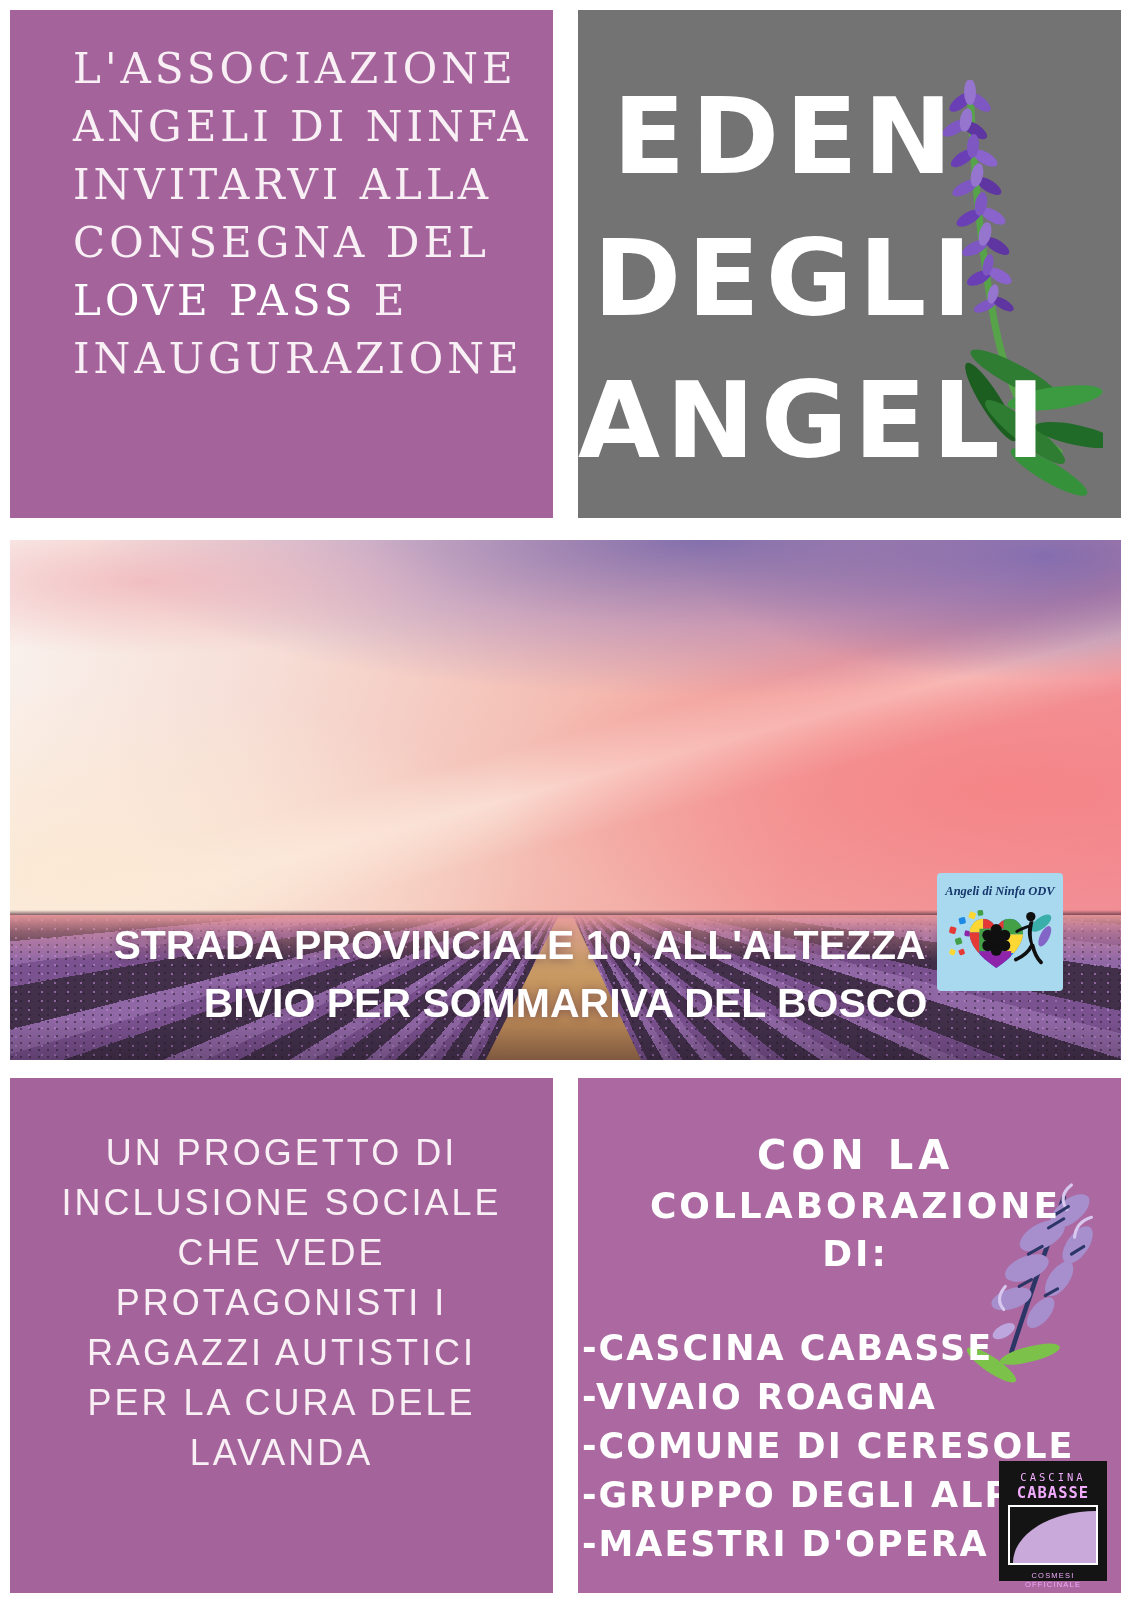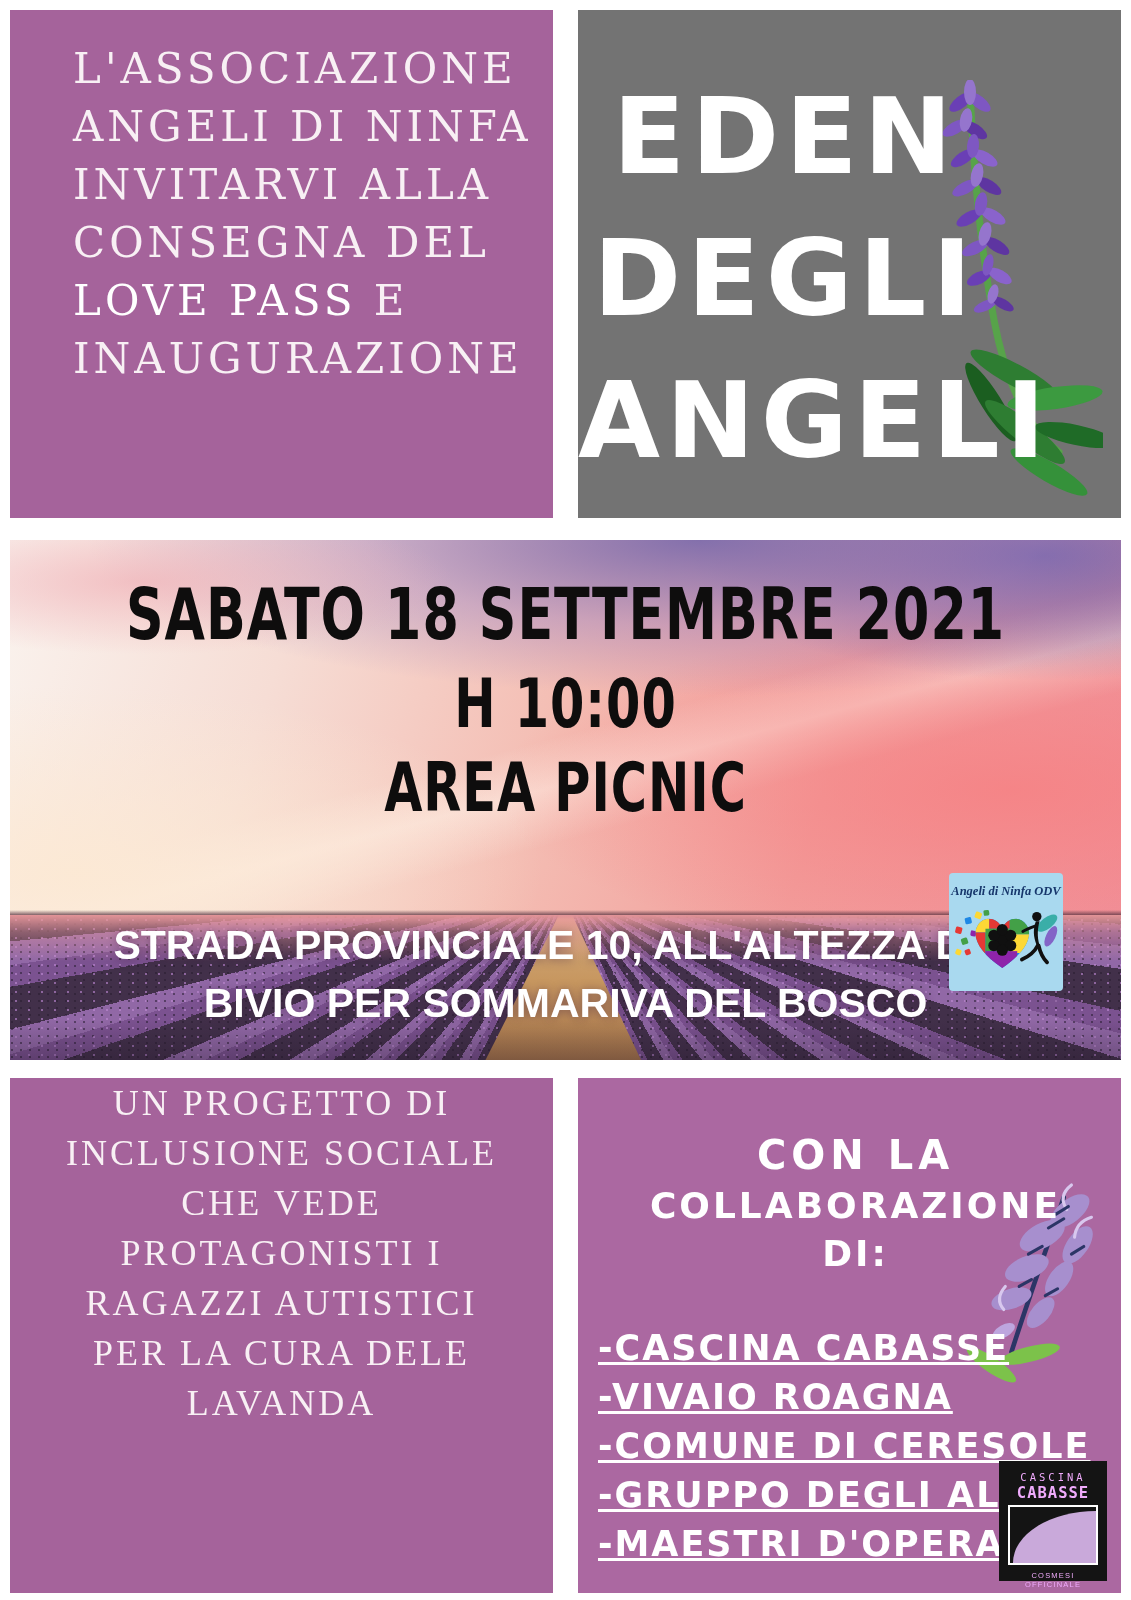--- a/index.html
+++ b/index.html
@@ -48,38 +48,38 @@
     linear-gradient(to bottom, rgba(234,153,156,.95) 0%, rgba(234,153,156,.45) 12%, rgba(234,153,156,0) 32%),
     linear-gradient(to bottom, transparent 72%, rgba(30,18,36,.3) 100%);}
   .date-block{position:absolute;top:26px;left:0;width:100%;text-align:center;color:#0e0d0d;z-index:3;
     font-family:"DejaVu Sans",sans-serif;font-weight:bold;}
   .dline1{font-size:55px;line-height:96px;letter-spacing:1px;transform:scale(.95,1.3);}
   .dline2,.dline3{font-size:52px;line-height:84px;letter-spacing:1px;transform:scale(.95,1.3);}
   .address{position:absolute;left:0;bottom:28px;width:100%;text-align:center;color:#ffffff;z-index:3;
     font-weight:bold;font-size:41px;line-height:58px;text-shadow:0 1px 10px rgba(70,35,70,.5);}
 
   
-  .ninfa-logo{position:absolute;right:58px;top:333px;width:114px;height:118px;background:#a9d9ef;
+  .ninfa-logo{position:absolute;right:58px;top:333px;width:126px;height:118px;background:#a9d9ef;
     border-radius:4px;z-index:4;text-align:center;padding-top:11px;box-sizing:border-box;}
   .ninfa-label{font-family:"Liberation Serif",serif;font-style:italic;font-weight:bold;
     font-size:12.5px;color:#16366b;}
   .ninfa-art{width:112px;height:76px;margin-top:2px;}
 
   
-  .project{text-align:center;color:#f8f0f4;
-    font-family:Liberation Serif, serif;}
+  .project{padding-top:50px;text-align:center;color:#f8f0f4;
+    font-family:Liberation Sans, sans-serif;}
   .pline{font-size:36px;line-height:50px;letter-spacing:3px;white-space:nowrap;}
 
   
   .collab-head{position:relative;z-index:2;margin-top:50px;width:86%;text-align:center;color:#ffffff;
     font-family:"DejaVu Sans",sans-serif;font-weight:bold;padding-left:44px;}
   .chl1{font-size:40px;line-height:54px;letter-spacing:5px;}
   .chl2{font-size:36px;line-height:48px;letter-spacing:3px;}
-  .collab-list{position:relative;z-index:2;margin-top:46px;padding-left:20px;color:#ffffff;
-    font-family:"DejaVu Sans",sans-serif;font-weight:bold;text-decoration:underline;}
+  .collab-list{position:relative;z-index:2;margin-top:46px;padding-left:4px;color:#ffffff;
+    font-family:"DejaVu Sans",sans-serif;font-weight:bold;}
   .citem{font-size:35px;line-height:49px;letter-spacing:2px;white-space:nowrap;}
   .br-flower{position:absolute;right:8px;top:90px;width:200px;height:260px;z-index:1;}
 
   
   .cascina-logo{position:absolute;right:14px;bottom:12px;width:108px;height:120px;background:#141414;
     z-index:3;box-sizing:border-box;padding:10px 9px 5px;text-align:center;color:#f0abfc;
     font-family:"DejaVu Sans Mono","Liberation Mono",monospace;}
   .cc-line1{font-size:10.5px;letter-spacing:3px;line-height:13px;}
   .cc-line2{font-size:15.5px;letter-spacing:1px;line-height:18px;font-weight:bold;}
   .cc-frame{border:2px solid #ffffff;height:56px;margin-top:3px;position:relative;overflow:hidden;background:#141414;}
@@ -149,25 +149,20 @@
   </div>
 
   <div class="panel photo">
     <div class="sky"></div>
     <div class="field">
       <div class="rows"></div>
       <div class="path-strip"></div>
       <div class="treeline"></div>
       <div class="haze"></div>
     </div>
-    <div class="date-block">
-      <div class="dline1">SABATO 18 SETTEMBRE 2021</div>
-      <div class="dline2">H 10:00</div>
-      <div class="dline3">AREA PICNIC</div>
-    </div>
     <div class="address">
       <div>STRADA PROVINCIALE 10, ALL'ALTEZZA DEL</div>
       <div>BIVIO PER SOMMARIVA DEL BOSCO</div>
     </div>
     <div class="ninfa-logo">
       <div class="ninfa-label">Angeli di Ninfa ODV</div>
       <svg class="ninfa-art" viewBox="0 0 120 78">
         <defs>
             <clipPath id="hc">
               <path d="M56,70 C32,54 22,36 30,24 C36,14 50,15 56,27 C62,15 76,14 82,24 C90,36 80,54 56,70 Z"></path>

